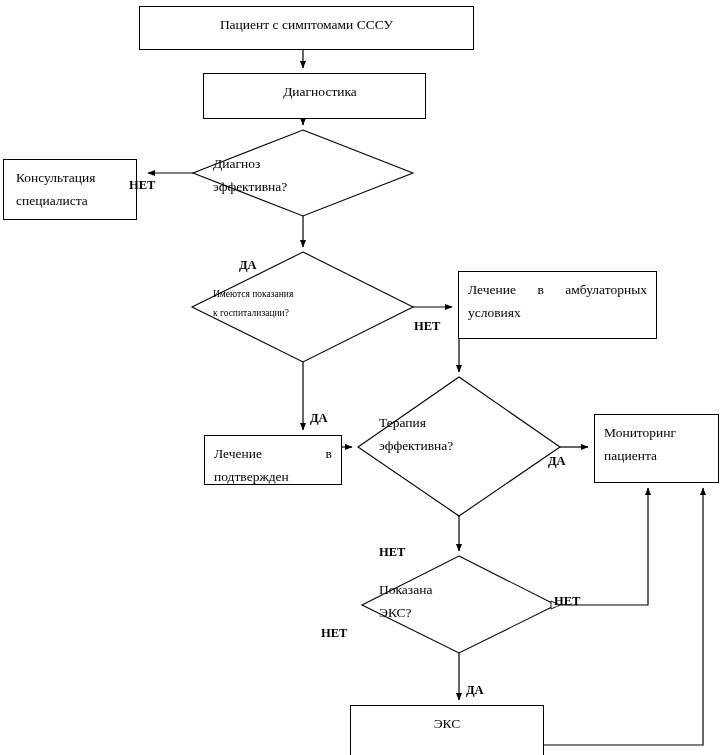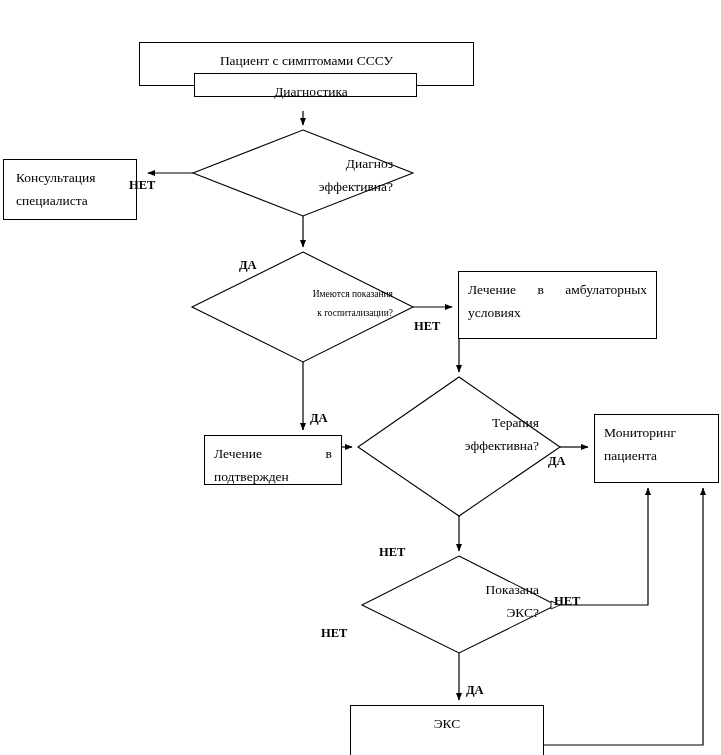--- a/index.html
+++ b/index.html
@@ -44,21 +44,21 @@
   .proc.centered .line {
     text-align: center;
   }
   .proc.justified .line.j {
     text-align: justify;
     text-align-last: justify;
     white-space: normal;
   }
   .diamond-label {
     position: absolute;
-    text-align: right;
+    text-align: left;
     line-height: 23px;
     font-size: 13.5px;
     white-space: nowrap;
     pointer-events: none;
   }
   .diamond-label.small {
     font-size: 9.5px;
     line-height: 19px;
   }
   .diamond-hit {
@@ -127,25 +127,25 @@
       <path d="M556,605 L648,605 L648,488" marker-end="url(#arrow)"></path>
 
       <path d="M459,653 L459,700" marker-end="url(#arrow)"></path>
 
       <path d="M459,745 L703,745 L703,488" marker-end="url(#arrow)"></path>
     </g>
 
     <path d="M551,601 L560,605 L551,609 z" fill="#ffffff" stroke="#000000" stroke-width="0.9"></path>
   </svg>
 
-  <div class="node proc centered" style="left:139px; top:6px; width:335px; height:44px;margin-top:36px;">
+  <div class="node proc centered" style="left:139px; top:6px; width:335px; height:44px;">
     <span class="line">Пациент с симптомами СССУ</span>
   </div>
 
-  <div class="node proc centered" style="left:194px; top:73px; width:223px; height:24px;padding-left:20px;">
+  <div class="node proc centered" style="left:203px; top:73px; width:223px; height:46px;padding-left:20px;">
     <span class="line">Диагностика</span>
   </div>
 
   <div class="node proc" style="left:3px; top:159px; width:134px; height:61px;padding-left:12px;">
     <span class="line">Консультация</span>
     <span class="line">специалиста</span>
   </div>
 
   <div class="node proc justified" style="left:458px; top:271px; width:199px; height:68px;">
     <span class="line j">Лечение в амбулаторных</span>

